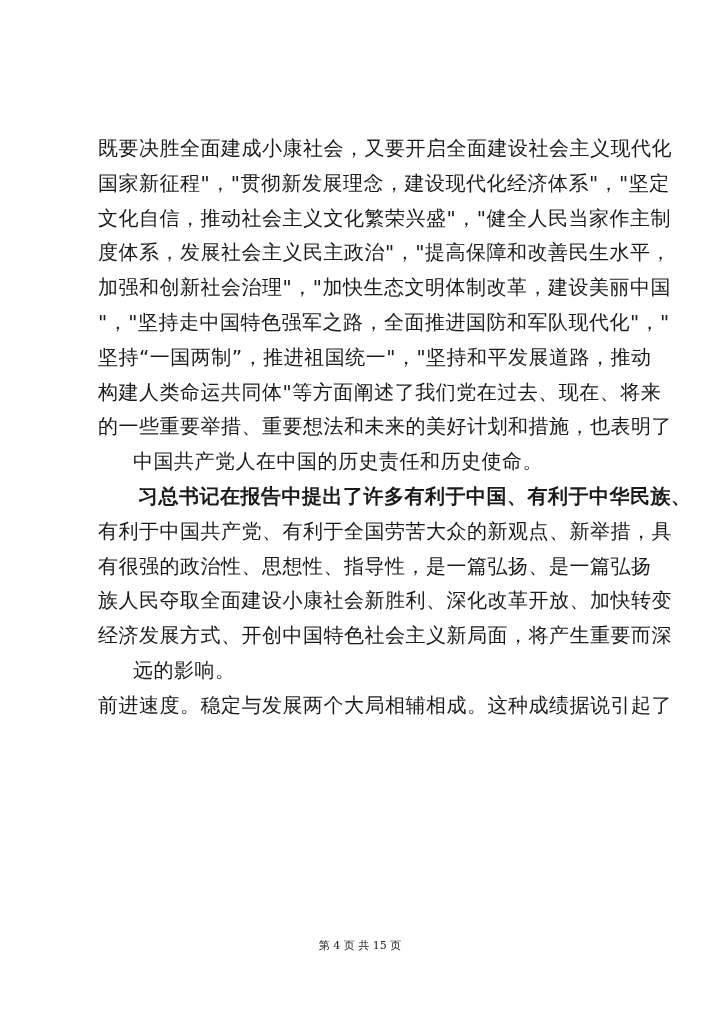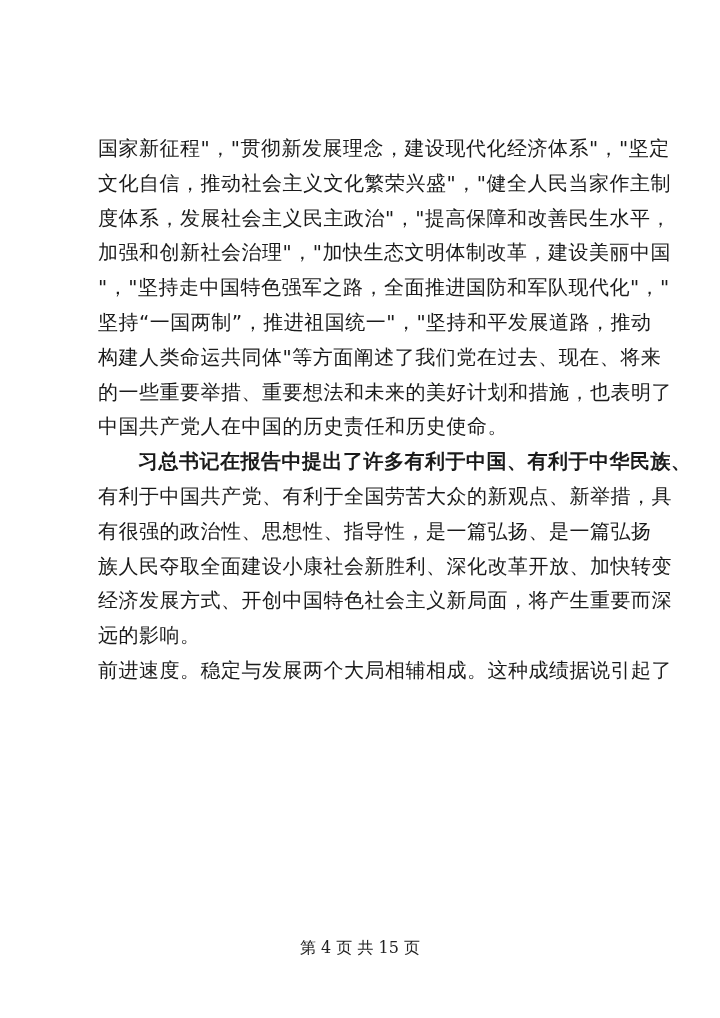--- a/index.html
+++ b/index.html
@@ -32,42 +32,44 @@
     height: 34.8px;
     line-height: 34.8px;
     font-size: 20px;
     white-space: nowrap;
     text-align: justify;
     text-align-last: justify;
     letter-spacing: 0.5px;
   }
   .line.last {
     text-align-last: left;
+    margin-left: 35px;
   }
   .line.indent {
     padding-left: 40px;
     font-weight: bold;
   }
   .footer {
     position: absolute;
     left: 0;
     width: 720px;
     top: 938px;
     text-align: center;
     font-family: "DejaVu Serif", "Liberation Serif", serif;
-    font-size: 16px;
+    font-size: 11px;
     color: #222;
   }
 </style>
 </head>
 <body>
 
 <div class="page">
   <div class="body-text">
 
+    <div class="line">既要决胜全面建成小康社会，又要开启全面建设社会主义现代化</div>
     <div class="line">国家新征程"，"贯彻新发展理念，建设现代化经济体系"，"坚定</div>
     <div class="line">文化自信，推动社会主义文化繁荣兴盛"，"健全人民当家作主制</div>
     <div class="line">度体系，发展社会主义民主政治"，"提高保障和改善民生水平，</div>
     <div class="line">加强和创新社会治理"，"加快生态文明体制改革，建设美丽中国</div>
     <div class="line">"，"坚持走中国特色强军之路，全面推进国防和军队现代化"，"</div>
     <div class="line">坚持“一国两制”，推进祖国统一"，"坚持和平发展道路，推动</div>
     <div class="line">构建人类命运共同体"等方面阐述了我们党在过去、现在、将来</div>
     <div class="line">的一些重要举措、重要想法和未来的美好计划和措施，也表明了</div>
     <div class="line last">中国共产党人在中国的历史责任和历史使命。</div>
 

